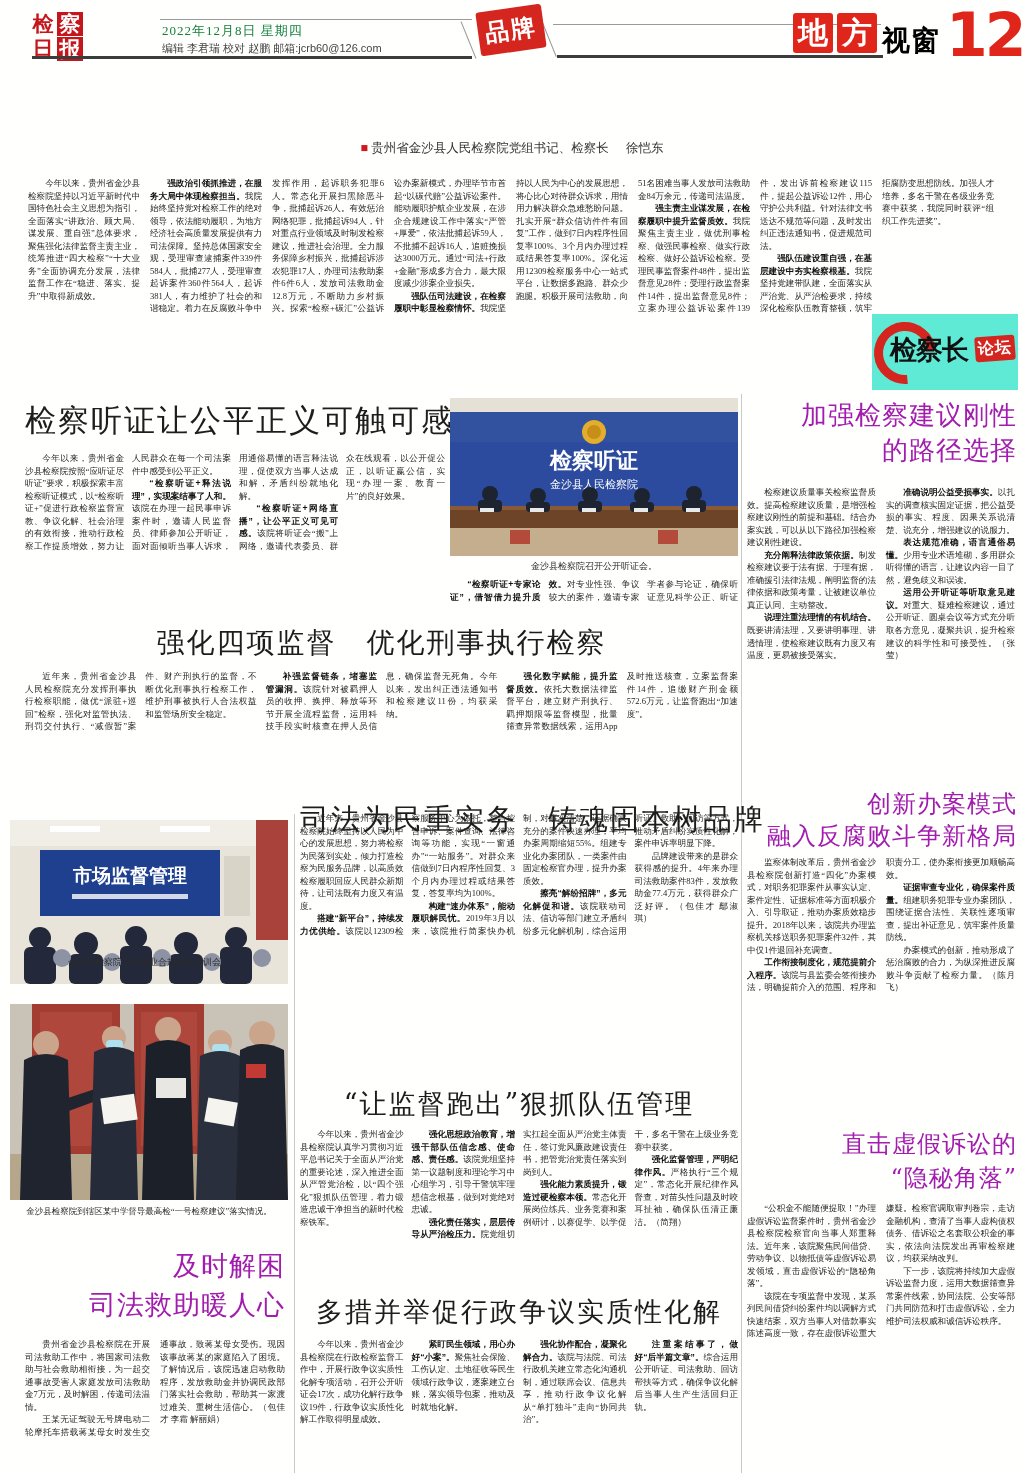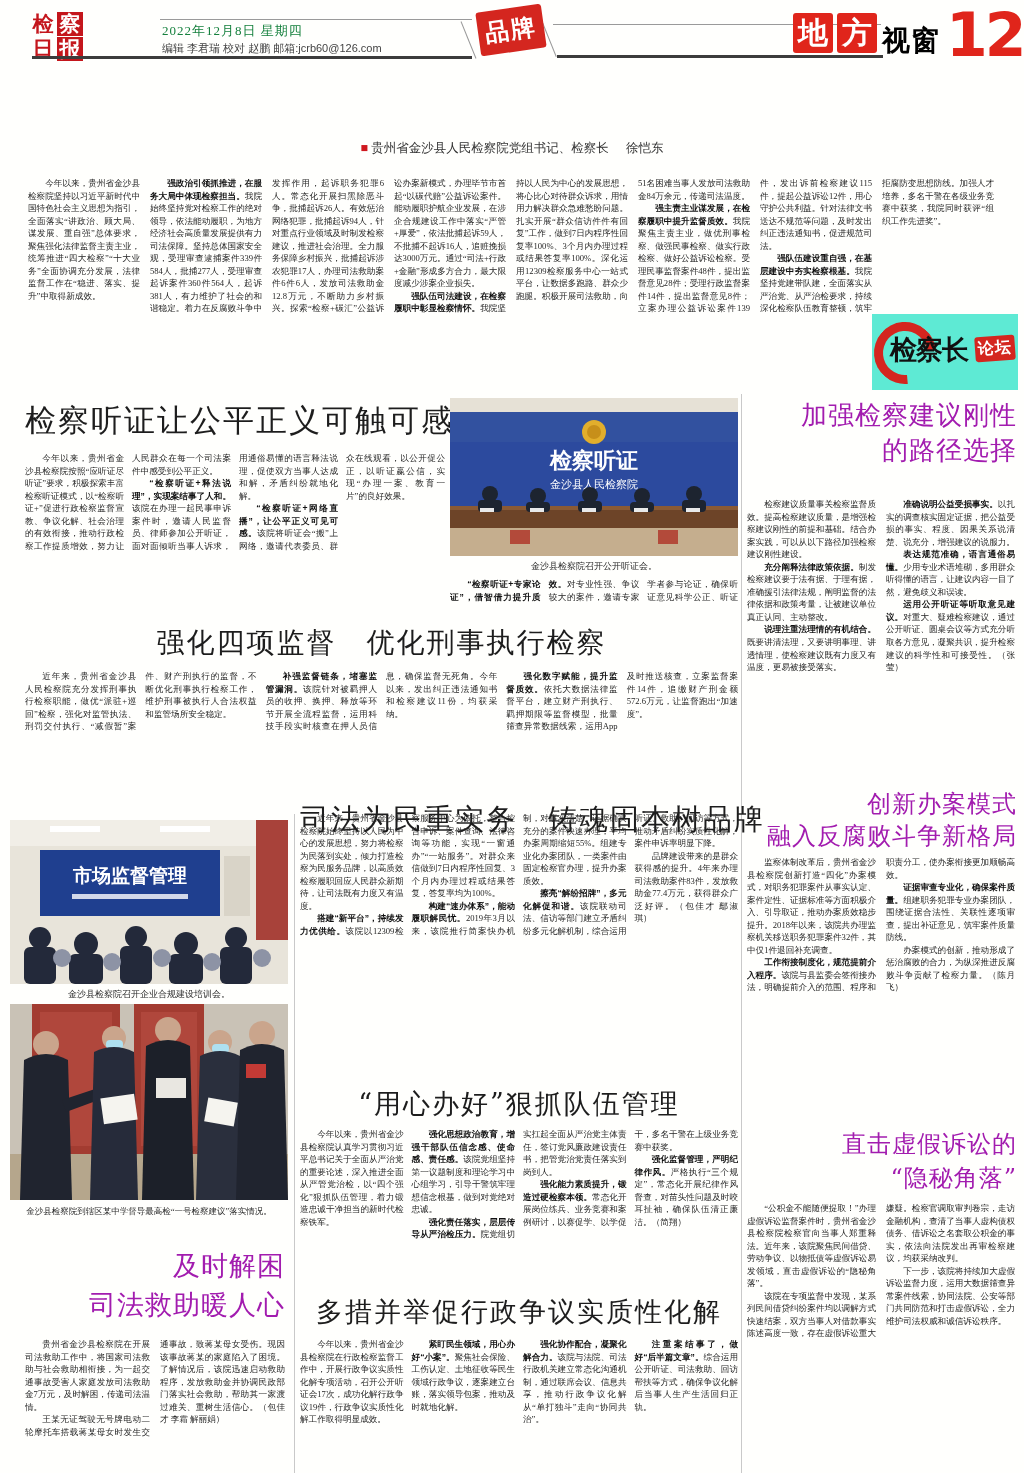--- a/index.html
+++ b/index.html
@@ -156,21 +156,21 @@
   </div>
   <div class="abs caption" style="left:450px;top:560px;width:288px;">金沙县检察院召开公开听证会。</div>
   <div class="abs cols c3 body-txt" style="left:450px;top:578px;width:288px;height:34px;">
       <p class="para"><span class="lead-in">“检察听证+专家论证”，借智借力提升质效。</span>对专业性强、争议较大的案件，邀请专家学者参与论证，确保听证意见科学公正、听证结论让各方心服口服。（周舟 唐荣军）</p>
     </div>
 
   <div class="abs rail-title" style="left:745px;top:398px;width:272px;font-size:26px;line-height:1.35;">
     <div>加强检察建议刚性</div>
     <div>的路径选择</div>
   </div>
-  <div class="abs cols c2 body-txt" style="left:747px;top:486px;width:268px;height:292px;margin-top:12px;">
+  <div class="abs cols c2 body-txt" style="left:747px;top:486px;width:268px;height:292px;">
       <p class="para">检察建议质量事关检察监督质效。提高检察建议质量，是增强检察建议刚性的前提和基础。结合办案实践，可以从以下路径加强检察建议刚性建设。</p>
       <p class="para"><span class="lead-in">充分阐释法律政策依据。</span>制发检察建议要于法有据、于理有据，准确援引法律法规，阐明监督的法律依据和政策考量，让被建议单位真正认同、主动整改。</p>
       <p class="para"><span class="lead-in">说理注重法理情的有机结合。</span>既要讲清法理，又要讲明事理、讲透情理，使检察建议既有力度又有温度，更易被接受落实。</p>
       <p class="para"><span class="lead-in">准确说明公益受损事实。</span>以扎实的调查核实固定证据，把公益受损的事实、程度、因果关系说清楚、说充分，增强建议的说服力。</p>
       <p class="para"><span class="lead-in">表达规范准确，语言通俗易懂。</span>少用专业术语堆砌，多用群众听得懂的语言，让建议内容一目了然，避免歧义和误读。</p>
       <p class="para"><span class="lead-in">运用公开听证等听取意见建议。</span>对重大、疑难检察建议，通过公开听证、圆桌会议等方式充分听取各方意见，凝聚共识，提升检察建议的科学性和可接受性。（张莹）</p>
     </div>
 
   <div class="abs sec-title" style="left:25px;top:624px;width:713px;font-size:28px;">强化四项监督　优化刑事执行检察</div>
   <div class="abs cols c6 body-txt" style="left:25px;top:670px;width:713px;height:118px;">
@@ -224,21 +224,21 @@
       </g>
       <g fill="#8d93a5">
         <circle cx="52" cy="138" r="9"></circle>
           <circle cx="102" cy="142" r="9"></circle>
         <circle cx="152" cy="138" r="9"></circle>
           <circle cx="202" cy="142" r="9"></circle>
         <circle cx="252" cy="138" r="9"></circle>
       </g>
     </svg>
   </div>
-  <div class="abs caption" style="left:10px;top:988px;width:278px;">金沙县检察院召开企业合规建设培训会。</div>
+  <div class="abs caption" style="left:10px;top:956px;width:278px;">金沙县检察院召开企业合规建设培训会。</div>
 
   <div class="abs" style="left:10px;top:1004px;">
     <svg width="278" height="196" viewBox="0 0 278 196">
       <rect width="278" height="196" fill="#c9c2b6"></rect>
       <rect x="22" y="0" width="88" height="150" fill="#a33c31"></rect>
       <rect x="30" y="8" width="72" height="134" fill="#b0473c"></rect>
       <rect x="124" y="0" width="70" height="150" fill="#a33c31"></rect>
       <rect x="131" y="8" width="56" height="134" fill="#b0473c"></rect>
       <rect x="0" y="150" width="278" height="46" fill="#b5a68c"></rect>
       <g>
@@ -257,21 +257,21 @@
         <path d="M190 52 q20 -10 40 0 l4 144 h-48 z" fill="#2a2f3d"></path>
         <rect x="196" y="96" width="30" height="24" fill="#f5f4ef" transform="rotate(10 211 108)"></rect>
         <circle cx="252" cy="30" r="13" fill="#caa58c"></circle>
         <path d="M230 46 q22 -12 44 0 l4 150 h-52 z" fill="#20242f"></path>
         <rect x="236" y="60" width="20" height="14" fill="#c33a35"></rect>
       </g>
     </svg>
   </div>
   <div class="abs caption" style="left:6px;top:1206px;width:286px;font-size:8.5px;">金沙县检察院到辖区某中学督导最高检“一号检察建议”落实情况。</div>
 
-  <div class="abs sec-title" style="left:300px;top:1086px;width:438px;font-size:27px;">“用心办好”狠抓队伍管理</div>
+  <div class="abs sec-title" style="left:300px;top:1086px;width:438px;font-size:27px;">“让监督跑出”狠抓队伍管理</div>
   <div class="abs cols c4 body-txt" style="left:300px;top:1128px;width:438px;height:154px;">
       <p class="para">今年以来，贵州省金沙县检察院认真学习贯彻习近平总书记关于全面从严治党的重要论述，深入推进全面从严管党治检，以“四个强化”狠抓队伍管理，着力锻造忠诚干净担当的新时代检察铁军。</p>
       <p class="para"><span class="lead-in">强化思想政治教育，增强干部队伍信念感、使命感、责任感。</span>该院党组坚持第一议题制度和理论学习中心组学习，引导干警筑牢理想信念根基，做到对党绝对忠诚。</p>
       <p class="para"><span class="lead-in">强化责任落实，层层传导从严治检压力。</span>院党组切实扛起全面从严治党主体责任，签订党风廉政建设责任书，把管党治党责任落实到岗到人。</p>
       <p class="para"><span class="lead-in">强化能力素质提升，锻造过硬检察本领。</span>常态化开展岗位练兵、业务竞赛和案例研讨，以赛促学、以学促干，多名干警在上级业务竞赛中获奖。</p>
       <p class="para"><span class="lead-in">强化监督管理，严明纪律作风。</span>严格执行“三个规定”，常态化开展纪律作风督查，对苗头性问题及时咬耳扯袖，确保队伍清正廉洁。（简翔）</p>
     </div>
 
   <div class="abs rail-title" style="left:745px;top:1128px;width:272px;font-size:24px;line-height:1.4;">
     <div>直击虚假诉讼的</div>

